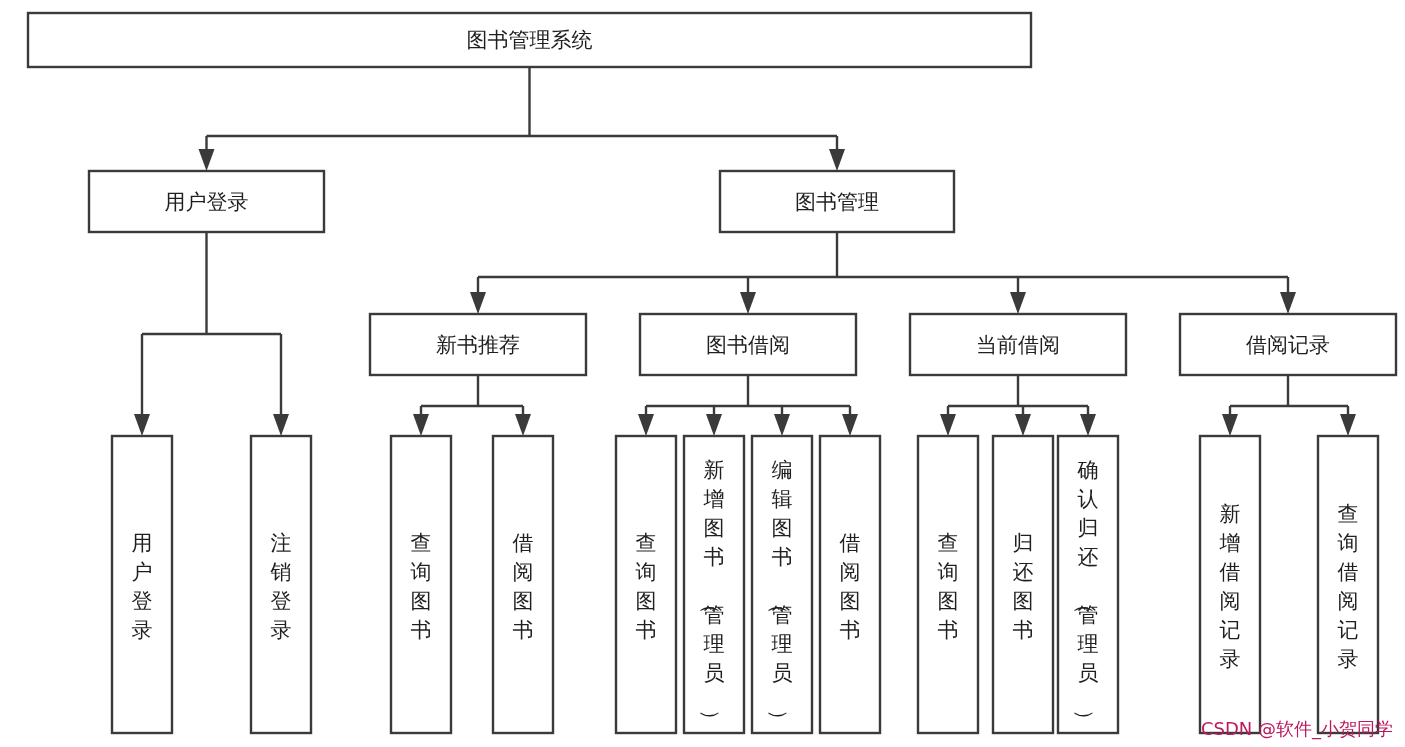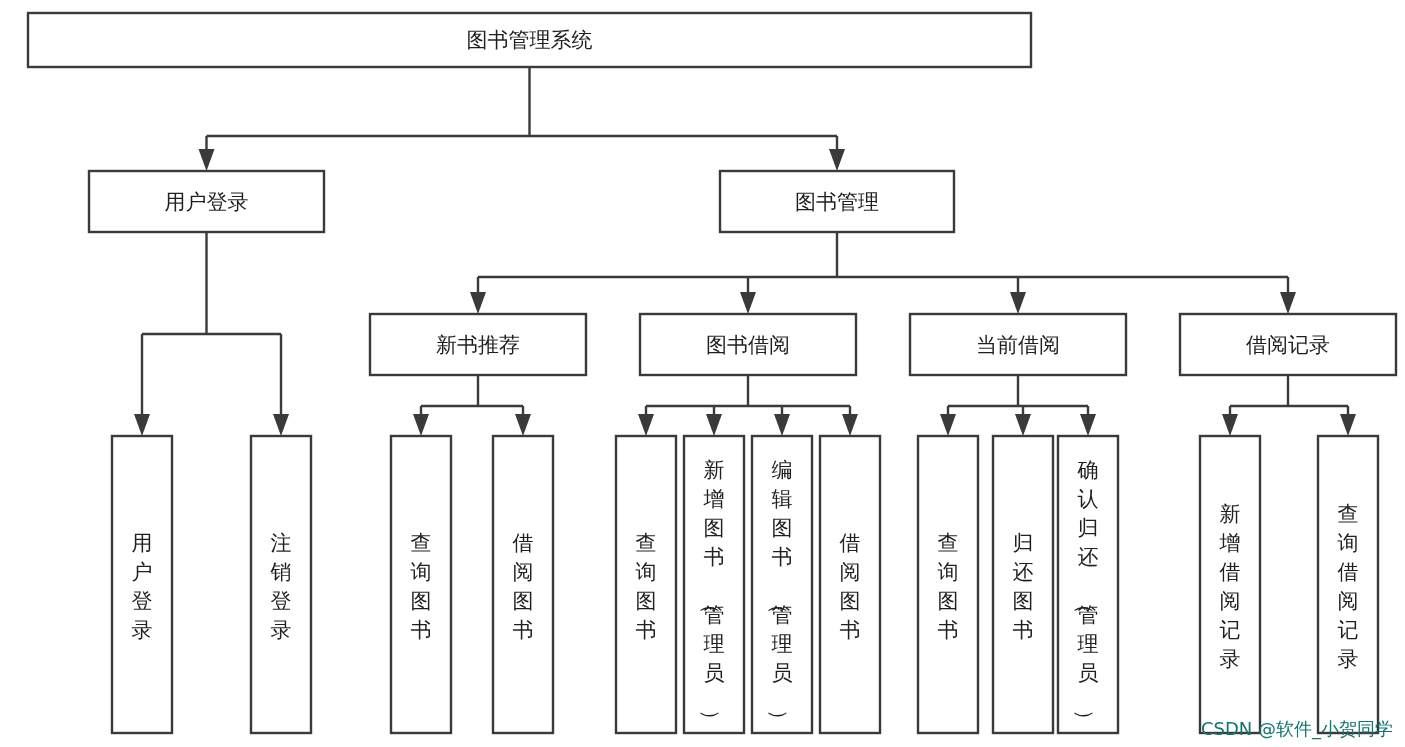--- a/index.html
+++ b/index.html
@@ -47,21 +47,21 @@
     fill: #1f1f1f;
     font-size: 21px;
     font-family: "DejaVu Sans", "Liberation Sans", sans-serif;
     text-anchor: middle;
   }
   .watermark {
     position: absolute;
     right: 12px;
     bottom: 6px;
     font-size: 18px;
-    color: #0f766e;
+    color: #be185d;
     font-family: "DejaVu Sans", "Liberation Sans", sans-serif;
     white-space: nowrap;
     pointer-events: none;
   }
 </style>
 </head>
 <body>
 
 <div id="diagram-root">
   <svg id="diagram-svg" width="1405" height="747" viewBox="0 0 1405 747" xmlns="http://www.w3.org/2000/svg">

